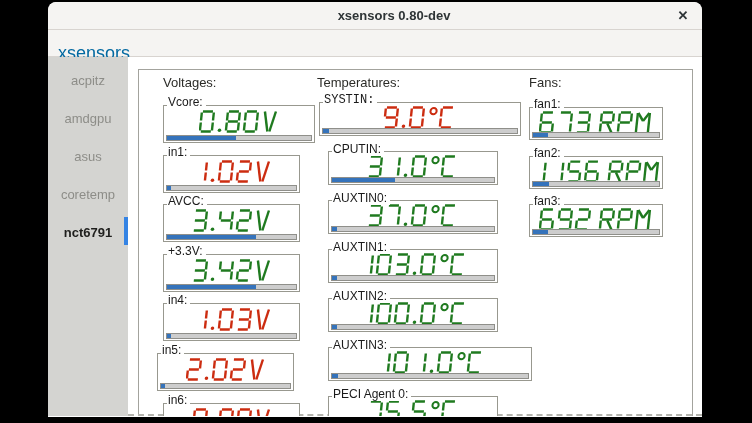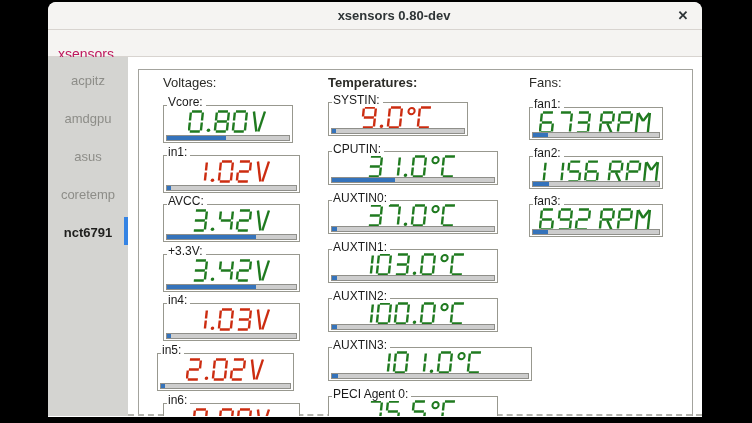--- a/index.html
+++ b/index.html
@@ -13,21 +13,21 @@
 
   .titlebar { position:relative; height:28px; background:#f5f4f2; border-bottom:1px solid #d8d4d0;
               display:flex; align-items:center; justify-content:center; border-radius:8px 8px 0 0;padding-left:38px; }
   .titlebar .title { font-size:13px; font-weight:bold; color:#2e3436; }
   .close-btn { position:absolute; right:10px; top:50%; transform:translateY(-50%);
                width:18px; height:18px; border:none; background:transparent; cursor:pointer;
                font-size:13px; font-weight:bold; color:#2e3436; line-height:18px; text-align:center; padding:0; }
 
   .menubar { height:27px; background:#f5f4f2; border-bottom:1px solid #d8d4d0;
              display:flex; align-items:center; }
-  .menu-item { font-size:14px; color:#be185d; padding:0 10px; height:100%; display:flex; align-items:center; cursor:default;margin-top:21px; }
+  .menu-item { font-size:18px; color:#0369a1; padding:0 10px; height:100%; display:flex; align-items:center; cursor:default;margin-top:21px; }
 
   .body { display:flex; height:359px; }
 
   .sidebar { width:80px; background:#d4d4d1; padding-top:4px; flex:none; }
   .sidebar-item { position:relative; height:38px; display:flex; align-items:center; justify-content:center;
                   font-size:13px; color:#8d8d88; cursor:default; }
   .sidebar-item.selected { color:#1f1f1d; font-weight:bold; }
   .sidebar-item .sel-bar { display:none; }
   .sidebar-item.selected .sel-bar { display:block; position:absolute; right:0; top:4px; bottom:6px; width:4px; }
 
@@ -84,21 +84,21 @@
   </div>
           <div class="sidebar-item selected">
     <span class="label">nct6791</span>
     <span class="sel-bar" style="background: rgb(53, 132, 228);"></span>
   </div>
         </div>
       <div class="content">
         <div class="outer-frame"></div>
         <div class="undershoot"></div>
       <div class="col-header" style="left: 35px; top: 18px; width: 137px;">Voltages:</div>
-          <div class="sensor" style="left: 35px; top: 39px; width: 130px; height: 47px;">
+          <div class="sensor" style="left: 35px; top: 39px; width: 152px; height: 47px;">
             <span class="sensor-label">Vcore:</span>
             <div class="sensor-box" style="top: 9px;">
               <div class="lcd-wrap" style="top: 4px;">
                 <svg width="80" height="23" viewBox="0 0 80 23">
                   <g transform="translate(1.6,0) skewX(-6)" stroke="#1f7a1f" stroke-width="2.4" fill="none" stroke-linecap="butt">
                     <line x1="2.5" y1="1.5" x2="12.5" y2="1.5"></line>
                     <line x1="13.5" y1="2.5" x2="13.5" y2="10.5"></line>
                     <line x1="13.5" y1="12.5" x2="13.5" y2="20.5"></line>
                     <line x1="2.5" y1="21.5" x2="12.5" y2="21.5"></line>
                     <line x1="1.5" y1="12.5" x2="1.5" y2="20.5"></line>
@@ -307,22 +307,22 @@
                     <line x1="46.5" y1="21.5" x2="56.5" y2="21.5"></line>
                     <line x1="45.5" y1="12.5" x2="45.5" y2="20.5"></line>
                     <line x1="45.5" y1="2.5" x2="45.5" y2="10.5"></line>
                     <line x1="64.5" y1="1.5" x2="69" y2="21.5"></line>
                     <line x1="75.5" y1="1.5" x2="71" y2="21.5"></line>
                   </g>
                 </svg>
               </div>
             </div>
           </div>
-          <div class="col-header" style="left: 200px; top: 18px; width: 170px; font-weight: bold;">Temperatures:</div>
-          <div class="sensor" style="left: 200px; top: 37px; width: 140px; height: 42px;">
+          <div class="col-header" style="left: 189px; top: 18px; width: 170px;">Temperatures:</div>
+          <div class="sensor" style="left: 191px; top: 37px; width: 202px; height: 42px; font-family: Liberation Mono, monospace;">
             <span class="sensor-label">SYSTIN:</span>
             <div class="sensor-box" style="top: 8px;">
               <div class="lcd-wrap" style="top: 3px;">
                 <svg width="74" height="23" viewBox="0 0 74 23">
                   <g transform="translate(1.6,0) skewX(-6)" stroke="#cc2c10" stroke-width="2.4" fill="none" stroke-linecap="butt">
                     <line x1="2.5" y1="1.5" x2="12.5" y2="1.5"></line>
                     <line x1="13.5" y1="2.5" x2="13.5" y2="10.5"></line>
                     <line x1="13.5" y1="12.5" x2="13.5" y2="20.5"></line>
                     <line x1="2.5" y1="21.5" x2="12.5" y2="21.5"></line>
                     <line x1="1.5" y1="2.5" x2="1.5" y2="10.5"></line>

